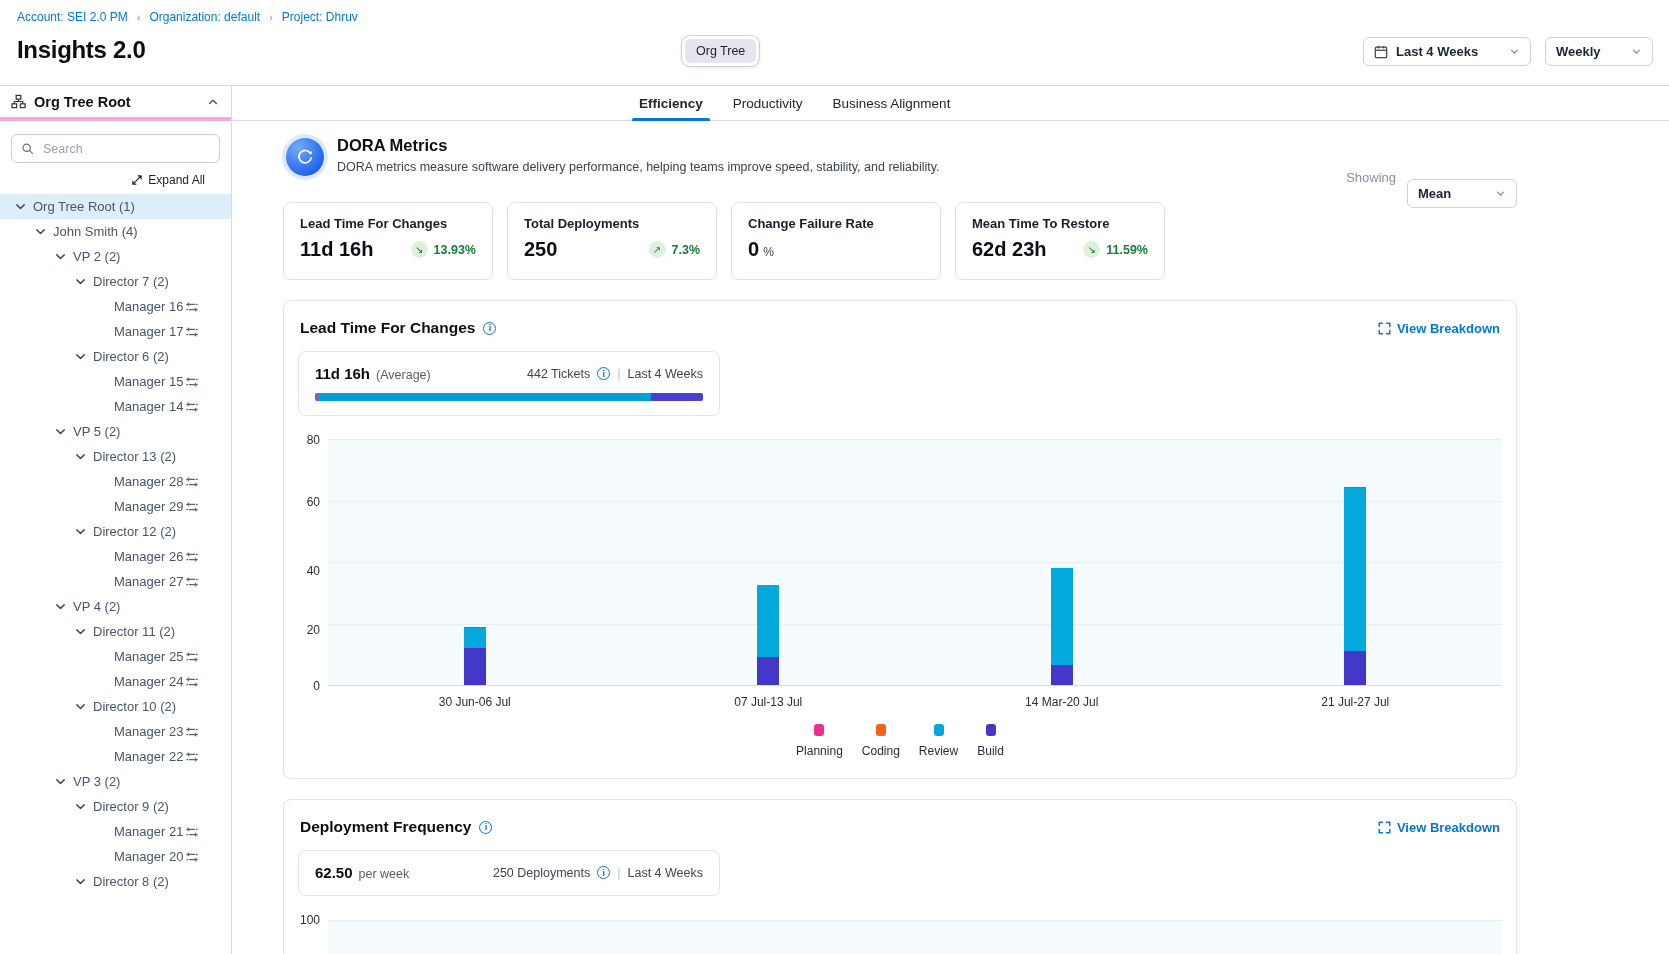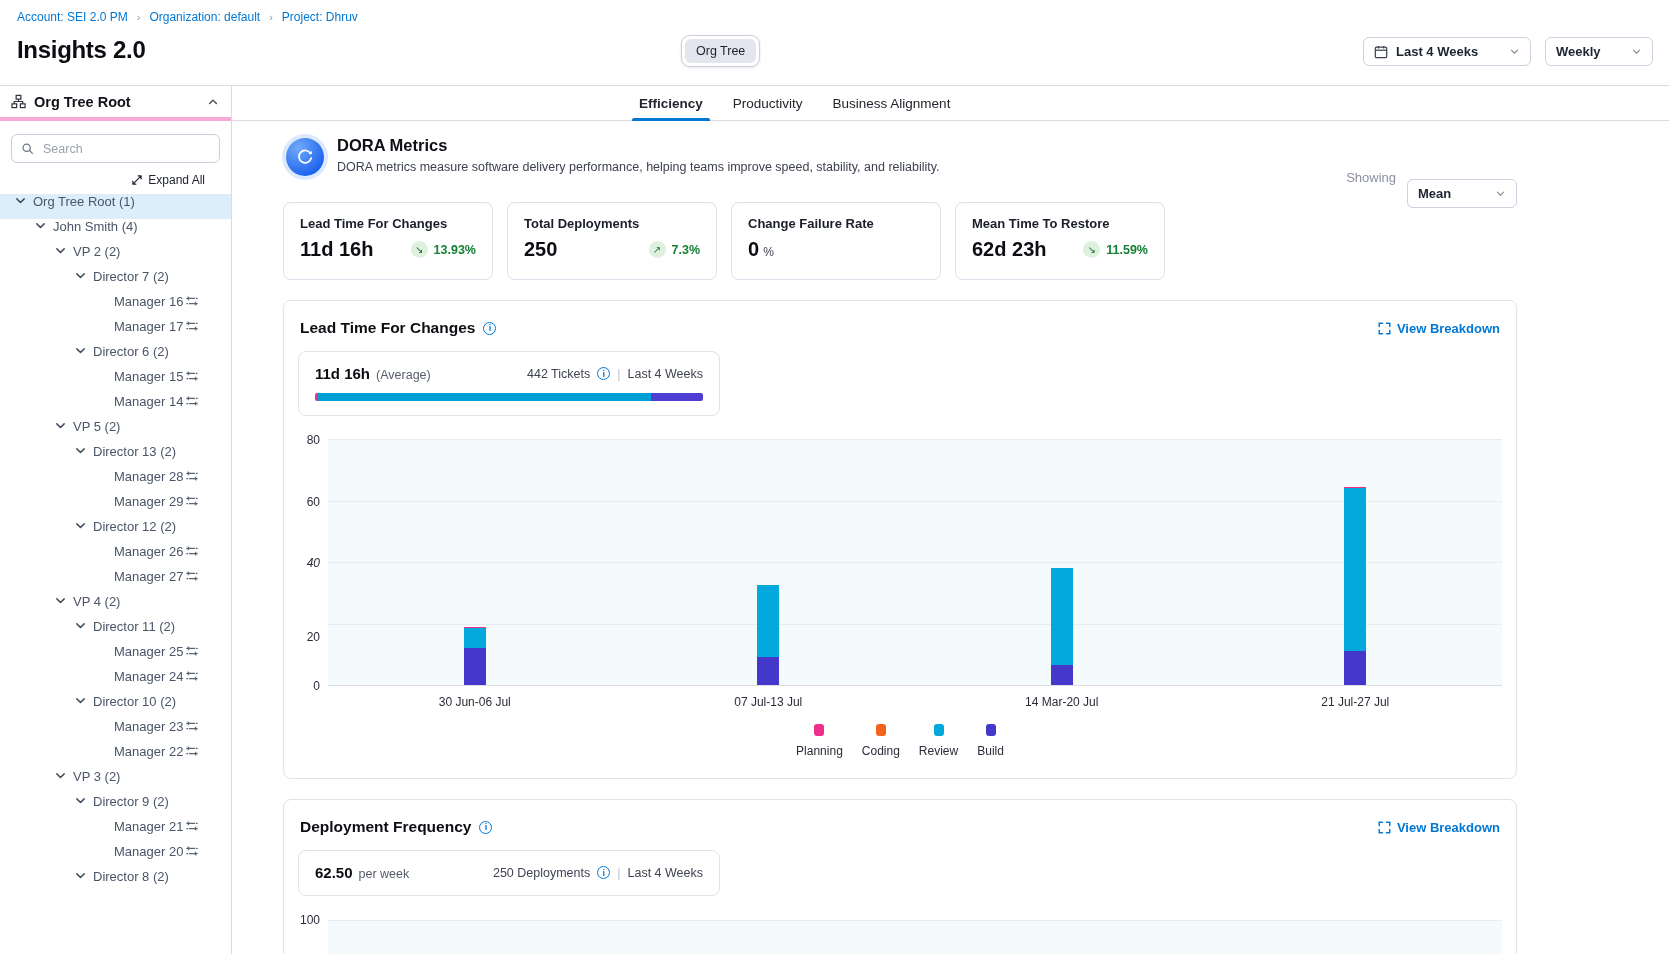--- a/index.html
+++ b/index.html
@@ -34,21 +34,21 @@
   .sidebar { width:232px; flex:none; border-right:1px solid #d9dbe4; display:flex; flex-direction:column; }
   .sidebar-header { height:35px; flex:none; display:flex; align-items:center; gap:8px; padding:0 12px 0 11px; border-bottom:4px solid #f9a8d4; }
   .sidebar-title { font-size:14.5px; font-weight:700; color:#101318; flex:1; }
   .collapse-btn { color:#41454f; cursor:pointer; }
   .search-wrap { margin:13px 11px 0; border:1px solid #c9cedb; border-radius:6px; height:29px; display:flex; align-items:center; gap:7px; padding:0 9px; }
   .search-wrap input { border:none; outline:none; width:100%; font-size:12.5px; font-family:inherit; color:#333; background:transparent; }
   .search-wrap input::placeholder { color:#9ba0ae; }
   .search-icon { color:#6d7382; }
   .expand-all { display:flex; justify-content:flex-end; align-items:center; gap:5px; margin:10px 26px 7px; font-size:12px; color:#1d212b; cursor:pointer; }
   .tree { flex:1; overflow:hidden; font-size:13px; color:#4a5568; }
-  .tree-row { height:25px; display:flex; padding-right:32px; cursor:pointer; }
+  .tree-row { height:25px; display:flex; align-items:center; padding-right:32px; cursor:pointer; }
   .tree-row.selected { background:#ddeefb; }
   .tree-chevron { color:#414b5a; margin-right:6px; flex:none; }
   .tree-label { white-space:nowrap; }
   .tree-filter { margin-left:auto; color:#5a6575; flex:none; cursor:pointer; }
 
   
   .main { flex:1; position:relative; background:#fff; overflow:hidden; }
   .tabs-bar { height:35px; border-bottom:1px solid #d9dbe4; position:relative; }
   .tabs { position:absolute; left:407px; top:0; height:35px; display:flex; gap:30px; }
   .tab { font-size:13.5px; color:#23262e; display:flex; align-items:center; position:relative; cursor:pointer; }
@@ -554,22 +554,22 @@
           <div class="hbar" id="lt-hbar">
               <div class="hbar-seg" style="width: 0.7%; background: rgb(238, 44, 140);"></div>
               <div class="hbar-seg" style="width: 86%; background: rgb(1, 159, 212);"></div>
               <div class="hbar-seg" style="width: 13.3%; background: rgb(75, 62, 208);"></div>
             </div>
         </div>
 
         <div class="chart">
           <div class="y-axis" id="lt-yaxis">
               <span class="y-tick" style="top: 239px;">0</span>
-              <span class="y-tick" style="top: 190px;">20</span>
-              <span class="y-tick" style="top: 116px; font-style: italic;">40</span>
+              <span class="y-tick" style="top: 183px;">20</span>
+              <span class="y-tick" style="top: 124px;">40</span>
               <span class="y-tick" style="top: 54.5px;">60</span>
               <span class="y-tick" style="top: -7px;">80</span>
             </div>
           <div class="plot" id="lt-plot">
               <div class="gridline" style="bottom: 60.5px;"></div>
               <div class="gridline" style="bottom: 122px;"></div>
               <div class="gridline" style="bottom: 183.5px;"></div>
               <div class="gridline" style="bottom: 245px;"></div>
               <div class="bar-stack" style="left: calc(12.5% - 11px);">
                 <div class="bar-seg" style="height: 36.9px; background: rgb(68, 56, 203);"></div>

